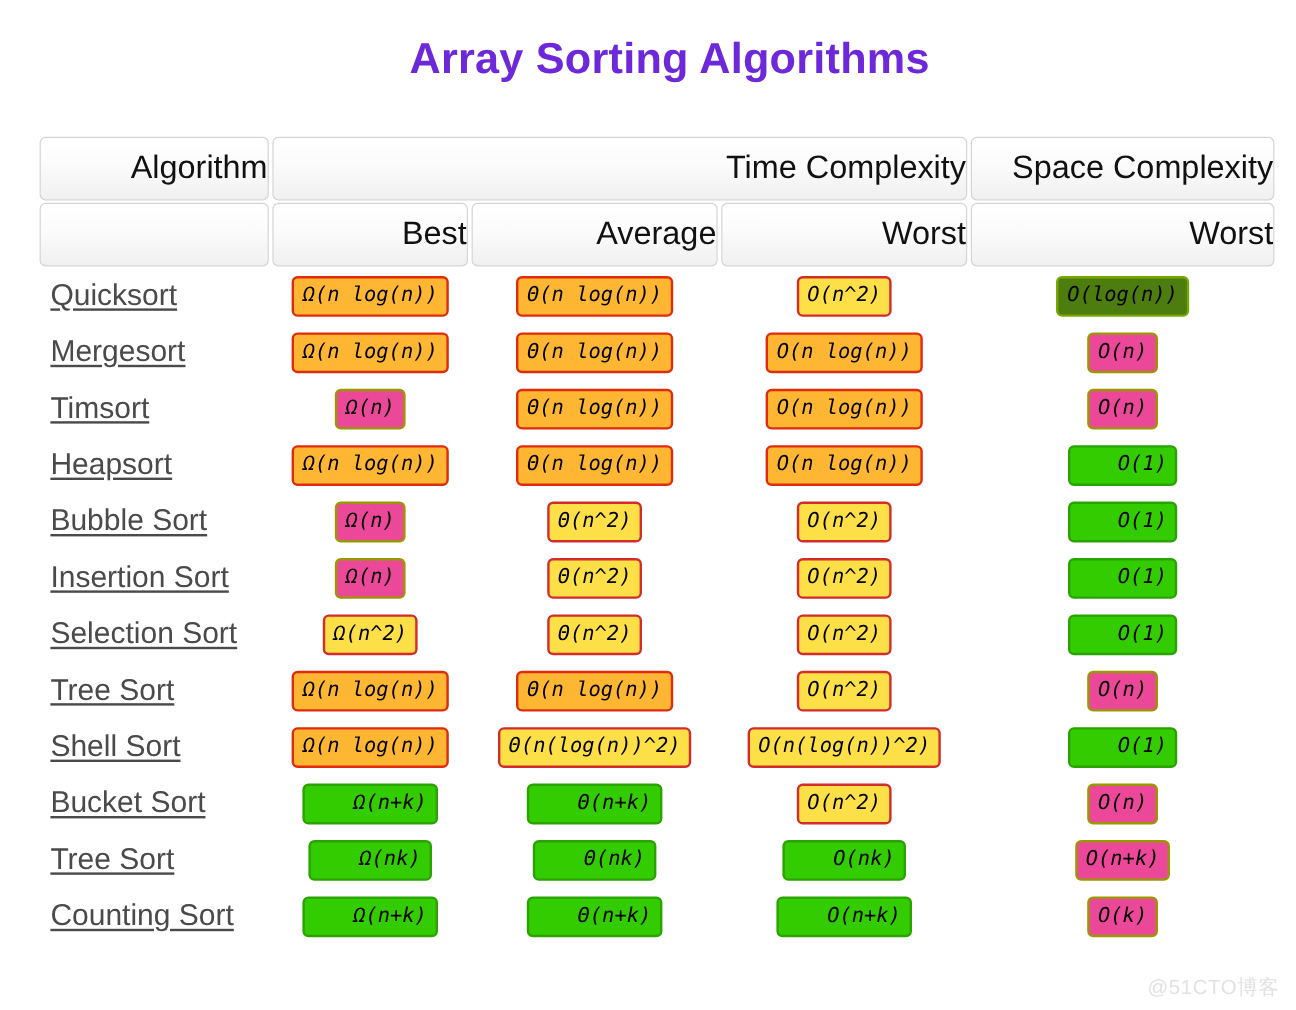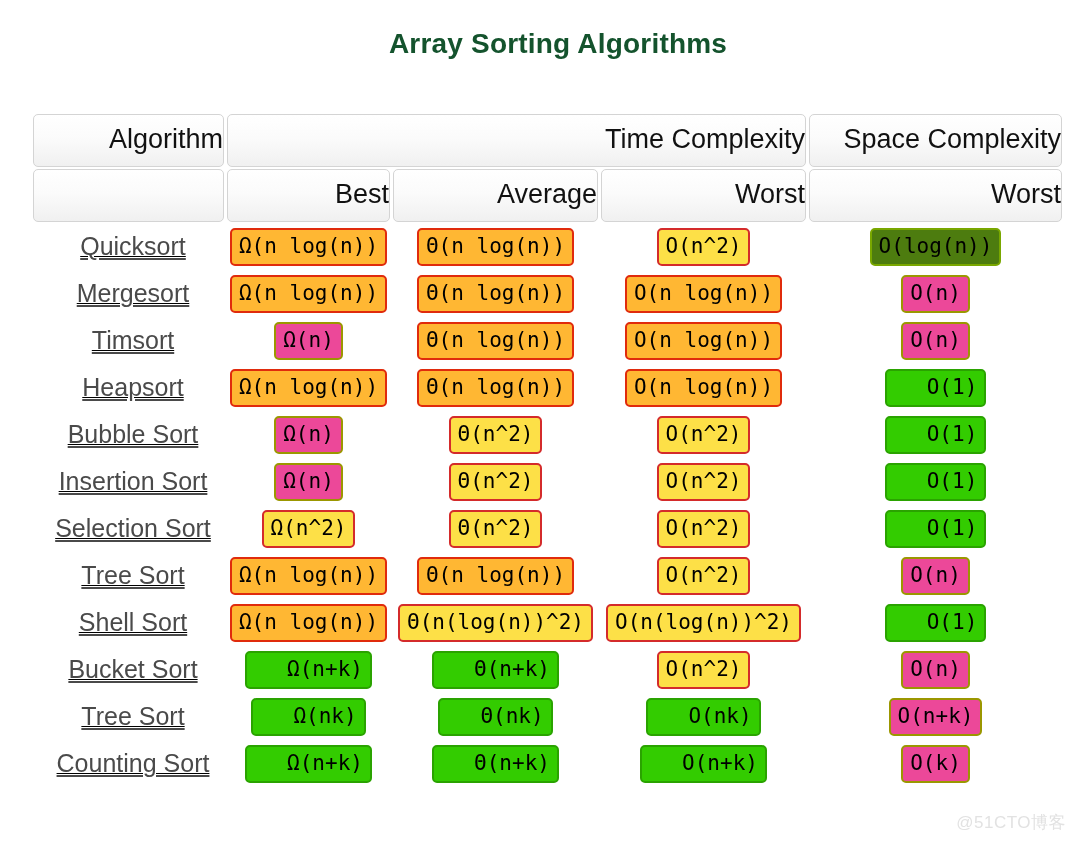--- a/index.html
+++ b/index.html
@@ -18,23 +18,23 @@
   .page {
     width: 1080px;
     height: 842px;
     position: relative;
     box-sizing: border-box;
   }
 
   .page-title {
     text-align: center;
     font-family: "Liberation Sans", sans-serif;
-    font-size: 28px;
+    font-size: 36px;
     font-weight: bold;
-    color: #14532d;
+    color: #6d28d9;
     letter-spacing: 0.2px;
     margin: 0;
     padding-top: 26px;
     padding-bottom: 0;
     line-height: 1.25;
     padding-left: 36px;
   }
 
   .table-wrap {
     position: absolute;
@@ -67,22 +67,21 @@
   }
 
   th.hdr.blank {
     color: transparent;
   }
 
   td.algo-cell {
     padding: 0 0 0 9px;
     height: 45px;
     vertical-align: middle;
-    text-align: center;
-    text-decoration: underline;
+    text-align: left;
   }
 
   .algo-link {
     font-size: 25px;
     color: #4a4a4a;
     text-decoration: underline;
     text-underline-offset: 3px;
     font-family: "Liberation Sans", sans-serif;
     white-space: nowrap;
     cursor: pointer;
@@ -91,29 +90,30 @@
   td.val-cell {
     height: 45px;
     text-align: center;
     vertical-align: middle;
     padding: 0;
   }
 
   .chip {
     display: inline-block;
     font-family: "DejaVu Sans Mono", monospace;
-    font-size: 21px;
+    font-size: 17px;
     line-height: 1;
     padding: 6px 7px 7px 7px;
     border-radius: 5px;
     border-width: 2px;
     border-style: solid;
     color: #000000;
     white-space: nowrap;
     box-sizing: border-box;
+    font-style: italic;
   }
 
   .chip.green {
     background: #33cc00;
     border-color: #2aa300;
     padding-left: 40px;
   }
   .chip.lime {
     background: #4d7c0f;
     border-color: #79a700;

